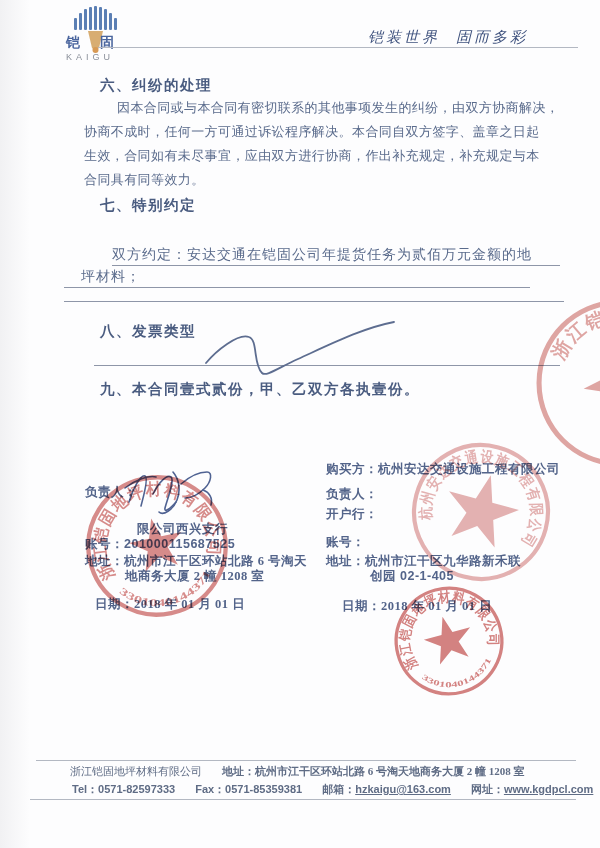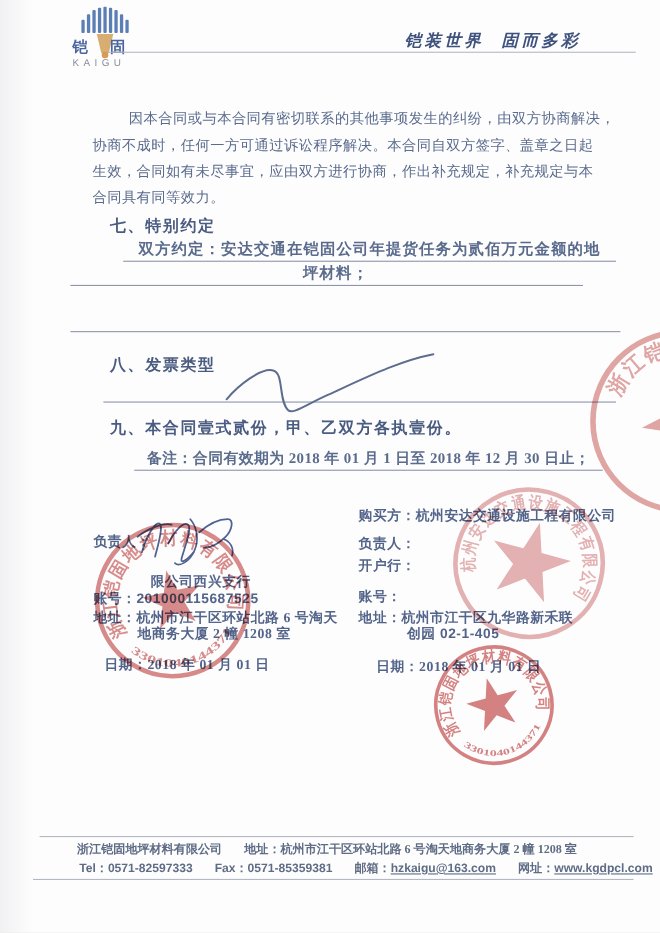--- a/index.html
+++ b/index.html
@@ -13,30 +13,30 @@
   }
   .abs { position:absolute; }
   .num { font-family:"Liberation Sans","DejaVu Sans",sans-serif; }
 
   
   .logo-wrap { left:64px; top:6px; width:110px; height:60px; }
   .logo-char { position:absolute; top:28px; font-size:14px; font-weight:bold; color:#4a659e; }
   .logo-char.l { left:2px; } .logo-char.r { left:36px; }
   .logo-latin { position:absolute; top:46px; left:2px; font-size:9px; letter-spacing:4px;
     color:#8a8f99; font-family:"Liberation Sans",sans-serif; }
-  .slogan { top:28px; font-size:15px; font-weight:bold; font-style:italic;
+  .slogan { top:28px; font-size:15px; font-weight:normal; font-style:italic;
     color:#3f527e; letter-spacing:3px; }
   .hrule { border-top:1px solid #b3b8c2; height:0; }
 
   
   .stitle { font-size:14.5px; font-weight:bold; color:#4a5c80; letter-spacing:1.5px; }
   .bodyline { font-size:13px; letter-spacing:0.4px; color:#5a6b8c; font-weight:500;
-    white-space:nowrap;text-align:center; }
+    white-space:nowrap; }
   .uline { border-bottom:1px solid #8e96a8; }
-  .bold { font-weight:bold; }
+  .bold { font-weight:normal;margin-top:28px; }
 
   
   .party-row { position:absolute; font-size:12.5px; font-weight:600;
     letter-spacing:0.5px; white-space:nowrap; color:#53648a; }
 
   
   .foot-line { font-size:11px; color:#5f6c85; white-space:nowrap; font-weight:600; }
   .foot-line .gap { display:inline-block; width:20px; }
   .ulink { text-decoration:underline; }
 
@@ -67,38 +67,38 @@
     </svg>
     <span class="logo-char l">铠</span>
     <span class="logo-char r">固</span>
     <span class="logo-latin">KAIGU</span>
   </div>
 
   <span class="abs slogan" style="left:368px">铠装世界</span>
   <span class="abs slogan" style="left:456px">固而多彩</span>
   <div class="abs hrule" style="left:98px;top:47px;width:480px"></div>
 
+  <div class="abs stitle" style="left:100px;top:76px">六、纠纷的处理</div>
   <div class="abs bodyline" style="left:117px;top:99px">因本合同或与本合同有密切联系的其他事项发生的纠纷，由双方协商解决，</div>
   <div class="abs bodyline" style="left:84px;top:123px">协商不成时，任何一方可通过诉讼程序解决。本合同自双方签字、盖章之日起</div>
   <div class="abs bodyline" style="left:84px;top:147px">生效，合同如有未尽事宜，应由双方进行协商，作出补充规定，补充规定与本</div>
   <div class="abs bodyline" style="left:84px;top:171px">合同具有同等效力。</div>
 
   <div class="abs stitle" style="left:100px;top:196px">七、特别约定</div>
   <div class="abs bodyline bold uline" style="left:112px;top:218px;width:448px;height:20px;font-size:14px;letter-spacing:1px">双方约定：安达交通在铠固公司年提货任务为贰佰万元金额的地</div>
   <div class="abs bodyline bold uline" style="left:64px;top:240px;width:466px;height:20px;font-size:14px;letter-spacing:1px;padding-left:17px">坪材料；</div>
   <div class="abs uline" style="left:64px;top:282px;width:500px;height:20px"></div>
 
   <div class="abs stitle" style="left:100px;top:322px">八、发票类型</div>
   <div class="abs uline" style="left:94px;top:346px;width:466px;height:20px"></div>
   <svg class="abs" style="left:198px;top:312px" width="205" height="70" viewBox="0 0 205 70">
     <path d="M8 51 C18 39 40 21 51 25 C60 28 55 52 64 61 C68 65 80 56 100 47 C135 31 165 16 196 10" fill="none" stroke="#5d6d90" stroke-width="1.8" stroke-linecap="round"></path>
   </svg>
 
   <div class="abs stitle" style="left:100px;top:380px">九、本合同壹式贰份，甲、乙双方各执壹份。</div>
-  <div class="abs bodyline bold uline" style="left:122px;top:408px;width:426px;height:20px;font-size:13.5px">备注：合同有效期为 2018 年 01 月 1 日至 2018 年 12 月 30 日止；</div>
 
   <div class="abs" style="left:85px;top:458px;width:255px;height:160px">
     <div class="party-row" style="top:26px">
       <span>负责人：</span>
     </div>
     <div class="party-row" style="top:63px;left:52px">
       <span>限公司西兴支行</span>
     </div>
     <div class="party-row" style="top:78px">
       <span>账号：</span><span class="num">201000115687525</span>

